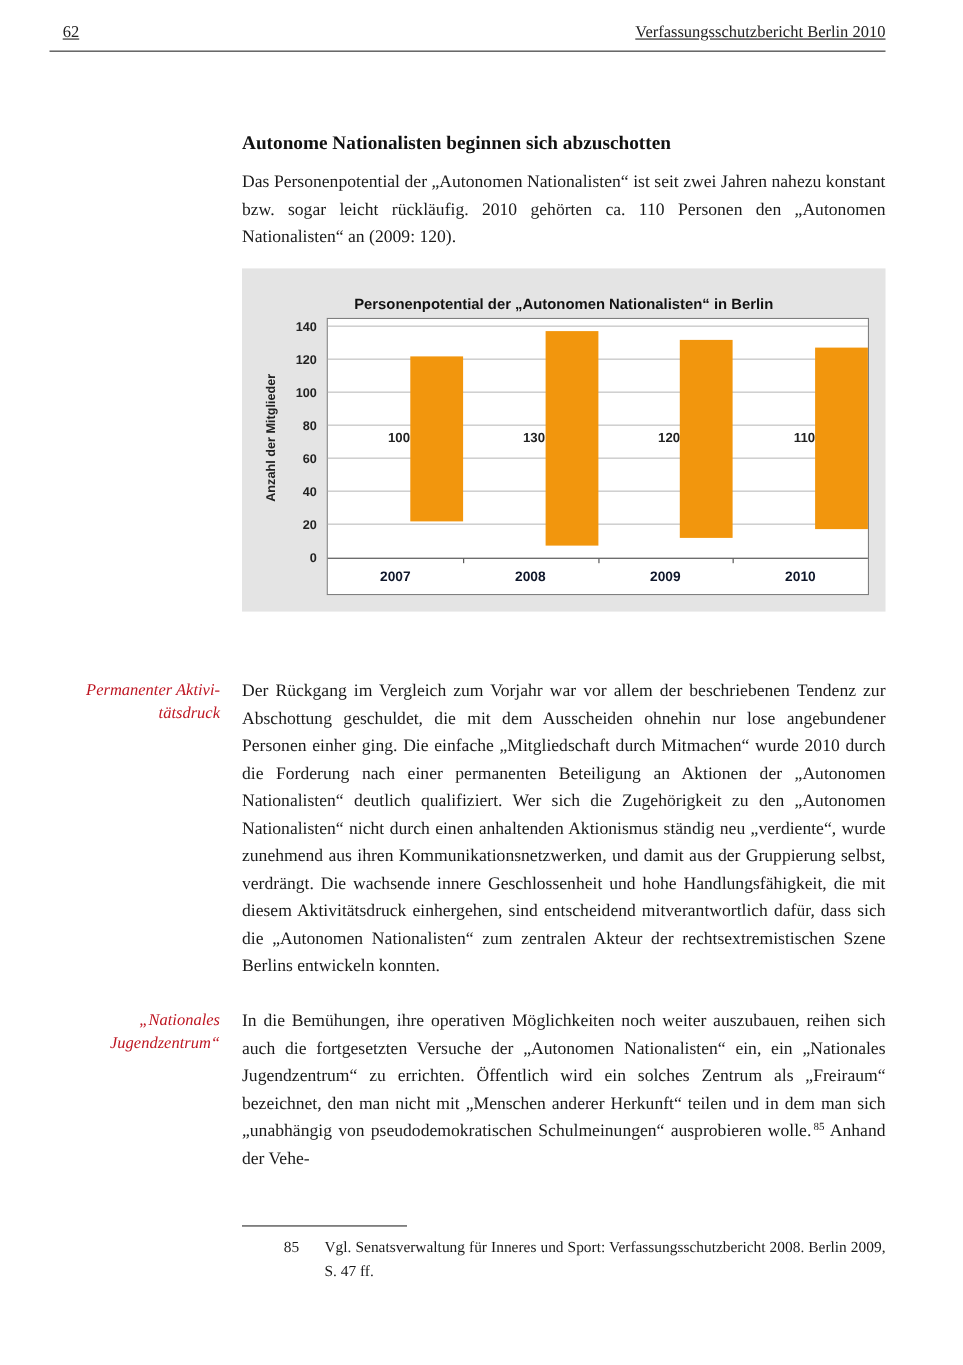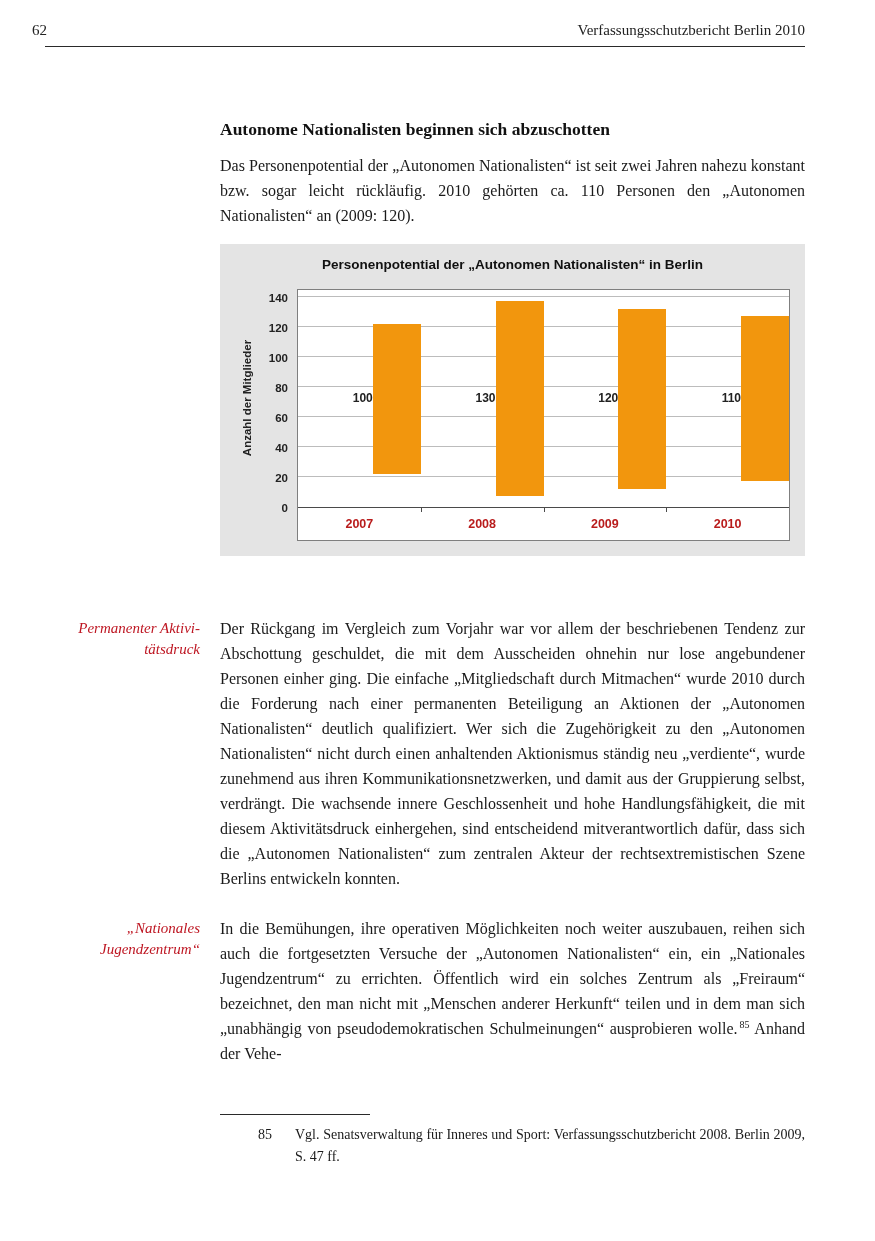--- a/index.html
+++ b/index.html
@@ -1,53 +1,53 @@
 <!DOCTYPE html>
 <html><head>
 <meta charset="utf-8">
 <style>
   * { margin:0; padding:0; box-sizing:border-box; }
   html, body { background:#ffffff; }
   body { width:875px; height:1241px; font-family:"Liberation Serif", serif; color:#1a1a1a; }
   .page { position:relative; width:875px; height:1241px; overflow:hidden; background:#fff; }
 
   .header { display:flex; justify-content:space-between; align-items:center;
-            padding:22px 70px 0 32px; font-size:15px; color:#222; }
+            padding:22px 70px 0 57px; font-size:15px; color:#222;text-decoration:underline; }
   .header-rule { margin:7px 70px 0 45px; border-top:1px solid #2a2a2a; }
 
   .content { margin:0 70px 0 220px; }
   .section-heading { margin-top:72px; font-size:17.5px; font-weight:bold; color:#111; }
   .para { margin-top:13px; font-size:16px; line-height:25px; text-align:justify; }
 
   .note-row { display:grid; grid-template-columns:175px 585px; padding:0 70px 0 45px; }
   .note-row .para { margin-top:0; }
   .margin-note { padding-right:20px; padding-top:2px; text-align:right; color:#BE1622;
                  font-style:italic; font-size:15px; line-height:21px; white-space:pre-line; }
   .row-activity { margin-top:60px; }
   .row-youth { margin-top:25px; }
 
   sup.fnref { font-size:10px; vertical-align:super; line-height:0; margin-left:2px; }
 
   
   .chart-panel { position:relative; margin-top:16px; width:585px; height:312px;
                  background:#E4E4E4; font-family:"Liberation Sans", sans-serif; }
-  .chart-title { padding-top:13px; text-align:center; font-weight:bold; font-size:13.5px; color:#111; }
+  .chart-title { padding-top:25px; text-align:center; font-weight:bold; font-size:13.5px; color:#111; }
   .y-axis-title { position:absolute; left:27px; top:154px; transform:translate(-50%,-50%) rotate(-90deg);
                   white-space:nowrap; font-size:11.5px; font-weight:bold; color:#222; }
   .plot-box { position:absolute; left:77px; top:45px; width:493px; background:#fff; border:1px solid #7f7f7f; }
   .plot-region { position:relative; height:217px; }
   .gridline { position:absolute; left:0; right:0; height:1px; background:#bcbcbc; }
   .y-tick { position:absolute; right:calc(100% + 10px); font-size:11.5px; font-weight:bold;
             color:#222; white-space:nowrap; }
   .bars { position:absolute; left:0; right:0; top:0; bottom:0; display:flex; }
   .bar-col { flex:1; display:flex; flex-direction:row; align-items:center; justify-content:flex-end; }
   .bar-value { font-size:12px; font-weight:bold; color:#222; margin-bottom:2px; }
   .bar { width:48px; }
   .x-strip { position:relative; height:33px; border-top:1px solid #4a4a4a; display:flex; align-items:center; }
-  .x-cell { flex:1; text-align:center; font-weight:bold; font-size:12.5px; color:#b91c1c; }
+  .x-cell { flex:1; text-align:center; font-weight:bold; font-size:12.5px; color:#0f172a; }
   .x-tick { position:absolute; top:0; width:1px; height:4px; background:#4a4a4a; }
 
   
   .footnote-block { margin-top:48px; }
   .footnote-rule { width:150px; border-top:1px solid #2a2a2a; }
   .footnote-body { margin-top:9px; margin-left:38px; display:flex; font-size:14px; line-height:22px; text-align:justify; }
   .fn-num { flex:0 0 37px; width:37px; }
   .fn-text { flex:1; }
 </style>
 </head>

